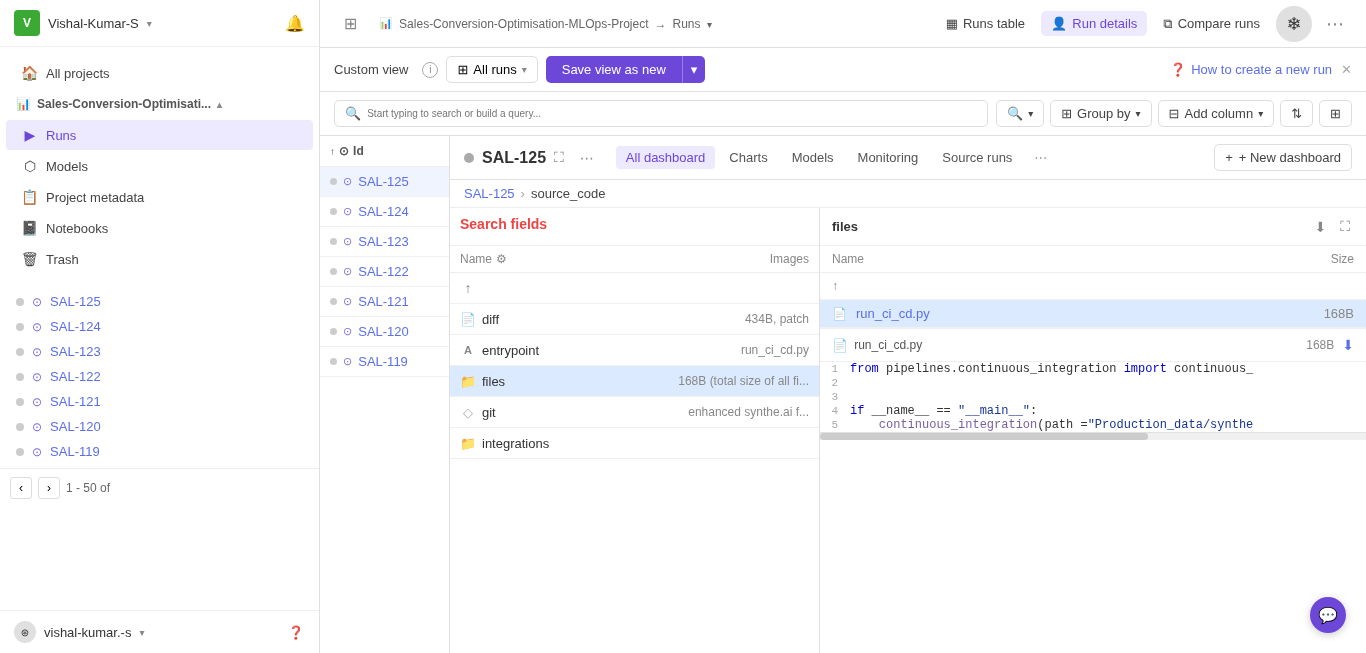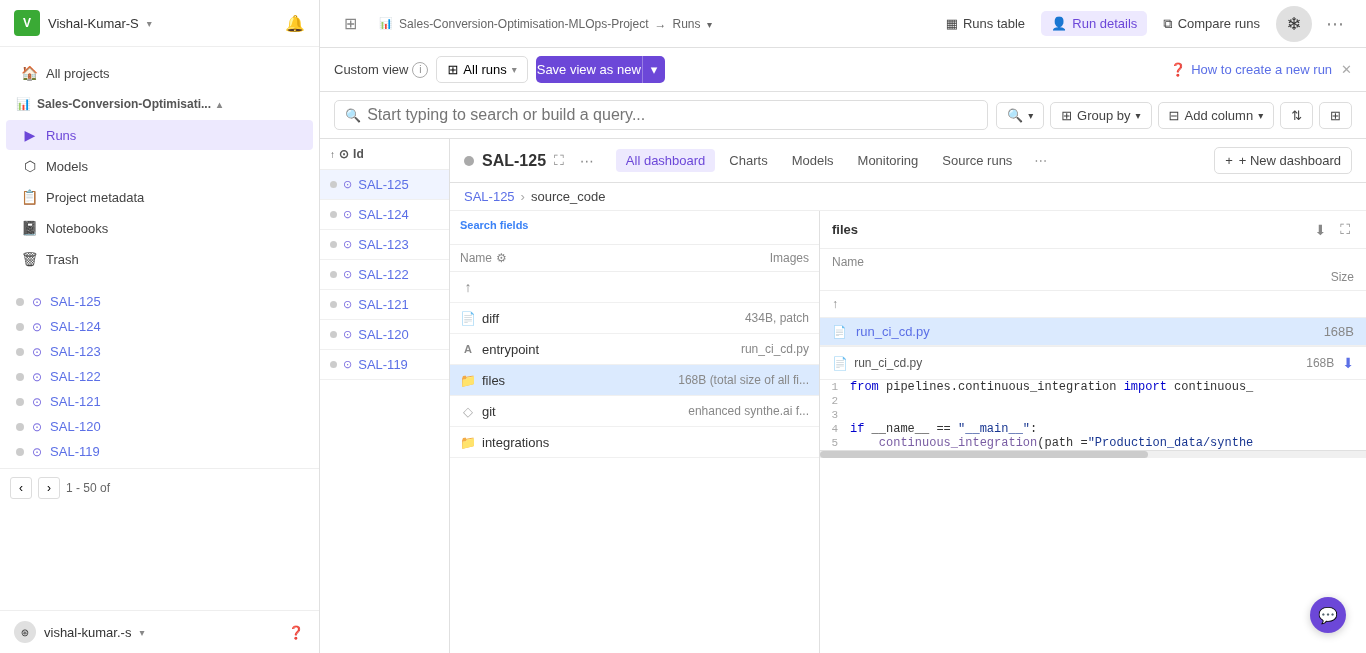--- a/index.html
+++ b/index.html
@@ -34,32 +34,32 @@
     .main { flex: 1; display: flex; flex-direction: column; overflow: hidden; background: #fff; }
     .top-bar { height: 48px; border-bottom: 1px solid #e0e0e0; display: flex; align-items: center; padding: 0 14px; gap: 12px; background: #fff; }
     .breadcrumb-project { font-size: 12px; color: #666; display: flex; align-items: center; gap: 6px; }
     .top-bar-spacer { flex: 1; }
     .top-nav-buttons { display: flex; align-items: center; gap: 6px; }
     .nav-btn { display: flex; align-items: center; gap: 5px; padding: 5px 10px; border-radius: 5px; cursor: pointer; font-size: 13px; border: none; background: none; color: #444; }
     .nav-btn.active { background: #ede9fe; color: #6c47d8; }
     .more-btn { background: none; border: none; cursor: pointer; color: #888; font-size: 18px; padding: 4px 8px; }
 
     .toolbar { padding: 8px 14px; display: flex; align-items: center; gap: 8px; border-bottom: 1px solid #e0e0e0; background: #fff; }
-    .custom-view { display: flex; align-items: center; gap: 4px; font-size: 13px; color: #444; }
+    .custom-view { display: flex; align-items: center; gap: 14px; font-size: 13px; color: #444; }
     .info-icon { width: 16px; height: 16px; border-radius: 50%; border: 1px solid #aaa; display: flex; align-items: center; justify-content: center; font-size: 10px; color: #888; cursor: pointer; }
     .all-runs-btn { display: flex; align-items: center; gap: 5px; padding: 5px 10px; border: 1px solid #ddd; border-radius: 5px; cursor: pointer; background: #fff; font-size: 13px; }
     .save-btn { display: flex; align-items: center; background: #6c47d8; color: white; border: none; border-radius: 5px; cursor: pointer; font-size: 13px; overflow: hidden; }
-    .save-btn-main { padding: 6px 1px; }
+    .save-btn-main { padding: 6px 16px; }
     .save-btn-arrow { padding: 6px 8px; border-left: 1px solid rgba(255,255,255,0.3); }
     .toolbar-spacer { flex: 1; }
     .help-link { display: flex; align-items: center; gap: 5px; font-size: 13px; color: #5b6fe6; cursor: pointer; }
 
     .search-row { padding: 8px 14px; display: flex; align-items: center; gap: 8px; border-bottom: 1px solid #e0e0e0; }
     .search-box { flex: 1; display: flex; align-items: center; gap: 6px; border: 1px solid #ddd; border-radius: 5px; padding: 5px 10px; background: #fff; }
-    .search-input { border: none; outline: none; flex: 1; font-size: 16px; color: #701a75; }
+    .search-input { border: none; outline: none; flex: 1; font-size: 10px; color: #701a75; }
     .search-actions { display: flex; align-items: center; gap: 6px; }
     .action-btn { display: flex; align-items: center; gap: 5px; padding: 5px 10px; border: 1px solid #ddd; border-radius: 5px; cursor: pointer; background: #fff; font-size: 13px; color: #444; }
 
     
     .content-area { flex: 1; display: flex; overflow: hidden; }
 
     
     .runs-column { width: 130px; border-right: 1px solid #e0e0e0; overflow-y: auto; flex-shrink: 0; }
     .runs-col-header { display: flex; align-items: center; padding: 8px 10px; border-bottom: 1px solid #eee; font-size: 12px; font-weight: 600; color: #555; gap: 4px; }
     .run-list-item { display: flex; align-items: center; gap: 6px; padding: 7px 10px; cursor: pointer; border-bottom: 1px solid #f0f0f0; font-size: 13px; }
@@ -81,21 +81,21 @@
     .breadcrumb-link { color: #5b6fe6; cursor: pointer; }
     .breadcrumb-sep { color: #aaa; }
     .breadcrumb-current { color: #444; }
 
     
     .file-explorer-area { flex: 1; display: flex; overflow: hidden; }
 
     
     .file-list-panel { flex: 0 0 370px; border-right: 1px solid #e0e0e0; display: flex; flex-direction: column; overflow: hidden; }
     .search-fields { padding: 8px 10px; border-bottom: 1px solid #eee; }
-    .search-fields-label { font-size: 11px; font-weight: 600; color: #3b82f6; margin-bottom: 5px; }
+    .search-fields-label { font-size: 14px; font-weight: 600; color: #ef4444; margin-bottom: 5px; }
     .fields-input { width: 100%; border: 1px solid #ddd; border-radius: 4px; padding: 5px 8px; font-size: 12px; color: #999; outline: none; }
     .file-table-header { display: flex; align-items: center; padding: 6px 10px; border-bottom: 1px solid #eee; font-size: 12px; color: #888; font-weight: 500; }
     .col-name { flex: 1; display: flex; align-items: center; gap: 4px; }
     .col-preview { width: 160px; text-align: right; }
     .file-row { display: flex; align-items: center; padding: 7px 10px; border-bottom: 1px solid #f0f0f0; cursor: pointer; font-size: 13px; }
     .file-row.selected { background: #dbeafe; }
     .file-icon { width: 16px; height: 16px; margin-right: 6px; display: flex; align-items: center; justify-content: center; font-size: 13px; }
     .file-name { flex: 1; }
     .file-preview { width: 160px; text-align: right; color: #888; font-size: 12px; white-space: nowrap; overflow: hidden; text-overflow: ellipsis; }
     .folder-icon { color: #4a90e2; }
@@ -103,21 +103,21 @@
     .up-arrow { color: #888; font-size: 14px; }
 
     
     .file-preview-panel { flex: 1; display: flex; flex-direction: column; overflow: hidden; background: #fff; }
     .files-header { display: flex; align-items: center; padding: 8px 12px; border-bottom: 1px solid #eee; font-size: 13px; font-weight: 600; }
     .files-title { flex: 1; color: #333; }
     .files-actions { display: flex; gap: 6px; }
     .icon-btn { background: none; border: none; cursor: pointer; color: #888; font-size: 14px; padding: 2px 4px; }
     .files-table-header { display: flex; padding: 6px 12px; border-bottom: 1px solid #eee; font-size: 12px; color: #888; }
     .files-col-name { flex: 1; }
-    .files-col-size { width: 80px; text-align: right; margin-top: 15px; }
+    .files-col-size { width: 80px; text-align: right; }
     .files-row { display: flex; align-items: center; padding: 6px 12px; border-bottom: 1px solid #f0f0f0; font-size: 13px; }
     .files-row.folder { }
     .files-row.selected-file { background: #dbeafe; }
     .files-row-icon { width: 18px; margin-right: 6px; color: #888; font-size: 12px; }
     .files-row-name { flex: 1; color: #5b6fe6; cursor: pointer; }
     .files-row-size { width: 80px; text-align: right; color: #888; }
 
     .code-preview { padding: 0; overflow: auto; flex: 1; background: #fff; border-top: 1px solid #eee; }
     .code-header { display: flex; align-items: center; padding: 8px 12px; border-bottom: 1px solid #eee; font-size: 13px; }
     .code-filename { flex: 1; color: #555; font-size: 12px; }

